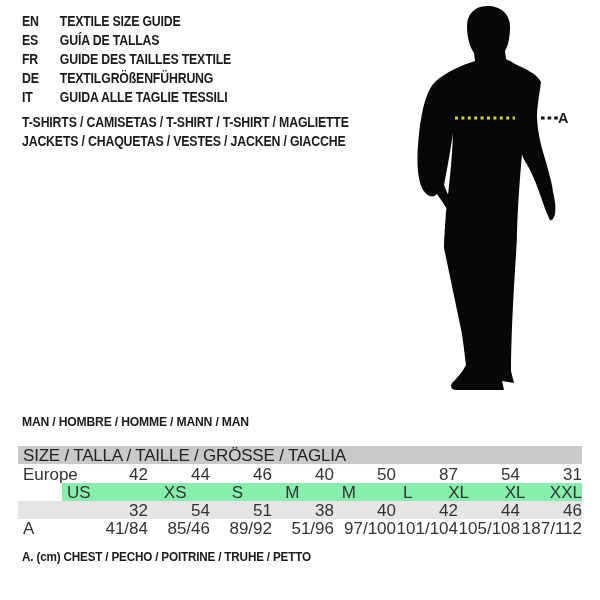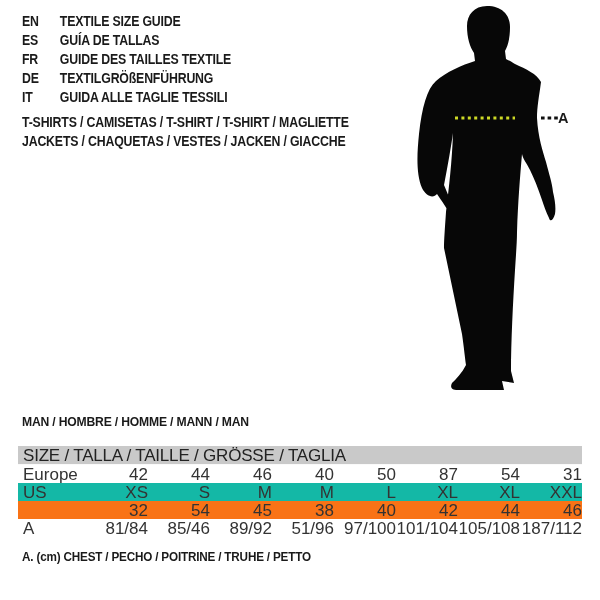--- a/index.html
+++ b/index.html
@@ -125,45 +125,45 @@
           <div class="t-label">Europe</div>
           <div class="t-cell">42</div>
           <div class="t-cell">44</div>
           <div class="t-cell">46</div>
           <div class="t-cell">40</div>
           <div class="t-cell">50</div>
           <div class="t-cell">87</div>
           <div class="t-cell">54</div>
           <div class="t-cell">31</div>
         </div>
-        <div class="t-row shaded" style="background: #14b8a6;">
+        <div class="t-row shaded" style="background: #86efac; margin-left: 44px;">
           <div class="t-label">US</div>
           <div class="t-cell">XS</div>
           <div class="t-cell">S</div>
           <div class="t-cell">M</div>
           <div class="t-cell">M</div>
           <div class="t-cell">L</div>
           <div class="t-cell">XL</div>
           <div class="t-cell">XL</div>
           <div class="t-cell">XXL</div>
         </div>
-        <div class="t-row shaded" style="background: #f97316;">
+        <div class="t-row shaded" style="background: #e5e5e5;">
           <div class="t-label"></div>
           <div class="t-cell">32</div>
           <div class="t-cell">54</div>
-          <div class="t-cell">45</div>
+          <div class="t-cell">51</div>
           <div class="t-cell">38</div>
           <div class="t-cell">40</div>
           <div class="t-cell">42</div>
           <div class="t-cell">44</div>
           <div class="t-cell">46</div>
         </div>
         <div class="t-row">
           <div class="t-label">A</div>
-          <div class="t-cell">81/84</div>
+          <div class="t-cell">41/84</div>
           <div class="t-cell">85/46</div>
           <div class="t-cell">89/92</div>
           <div class="t-cell">51/96</div>
           <div class="t-cell">97/100</div>
           <div class="t-cell">101/104</div>
           <div class="t-cell">105/108</div>
           <div class="t-cell">187/112</div>
         </div>
       </div>
   </div>

